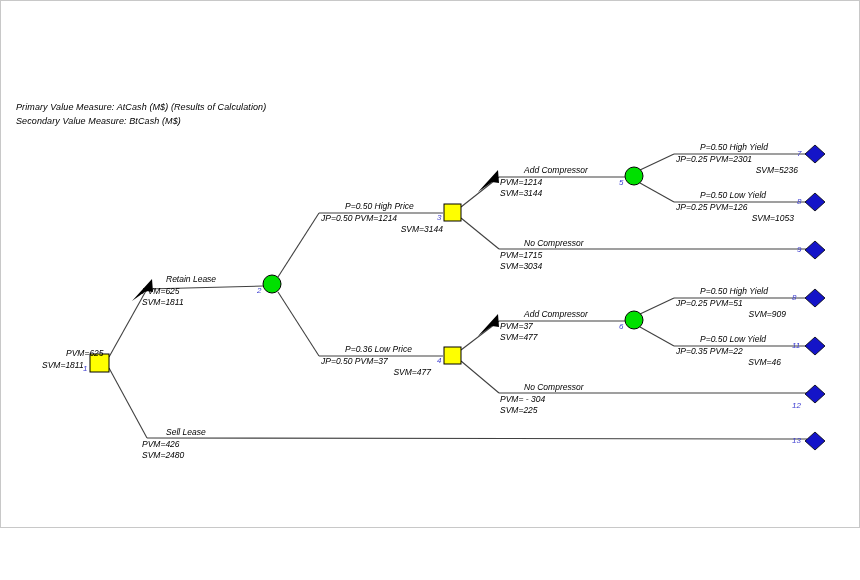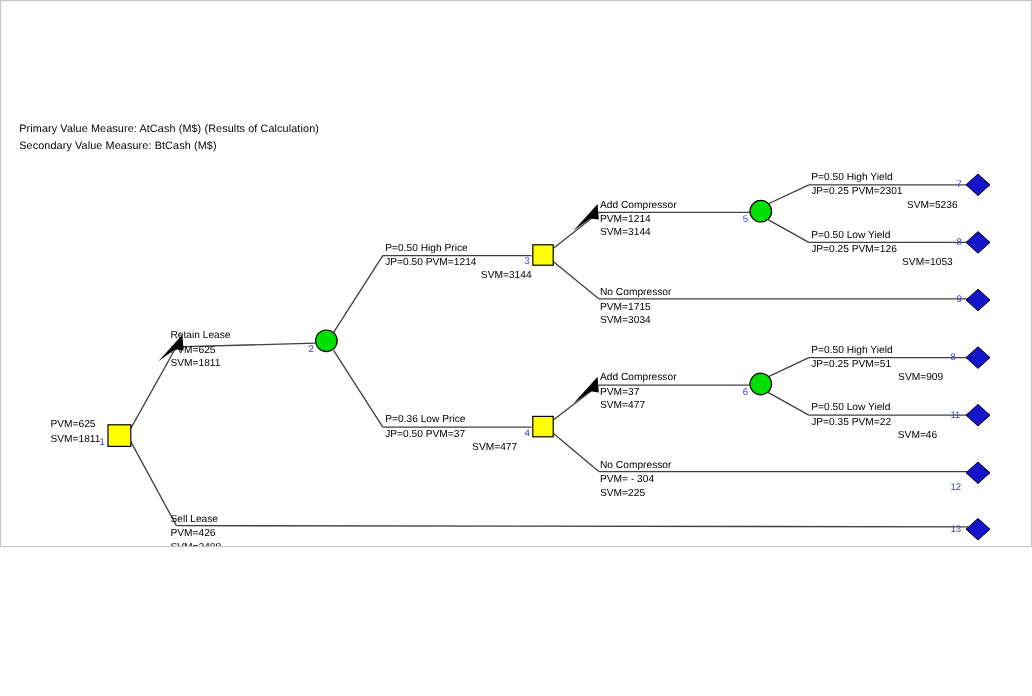--- a/index.html
+++ b/index.html
@@ -3,26 +3,27 @@
 <meta charset="utf-8">
 <style>
   html, body {
     margin: 0;
     padding: 0;
     background: #ffffff;
   }
   #canvas {
     position: relative;
     width: 860px;
-    height: 456px;
+    height: 528px;
     background: #ffffff;
     border: 1px solid #c8c8c8;
     box-sizing: border-box;
     overflow: hidden;
     font-family: "Liberation Sans", sans-serif;
+    font-style: italic;
   }
   #tree-svg {
     position: absolute;
     left: 0;
     top: 0;
     width: 860px;
     height: 580px;
   }
   .hdr {
     position: absolute;
@@ -34,21 +35,21 @@
   }
   .lbl {
     position: absolute;
     font-family: "Liberation Sans", sans-serif;
     font-size: 8.5px;
     color: #000000;
     white-space: nowrap;
     line-height: 11.5px;
     letter-spacing: 0px;
   }
-  .lbl .l1 { display: block; }
+  .lbl .l1 { display: block; margin-left: 24px; }
   .lbl .l2 { display: block; }
   .lbl .l3 { display: block; text-align: right; }
   .nodenum {
     position: absolute;
     font-family: "Liberation Sans", sans-serif;
     font-size: 8px;
     color: #3a3ad0;
     white-space: nowrap;
   }
 </style>

